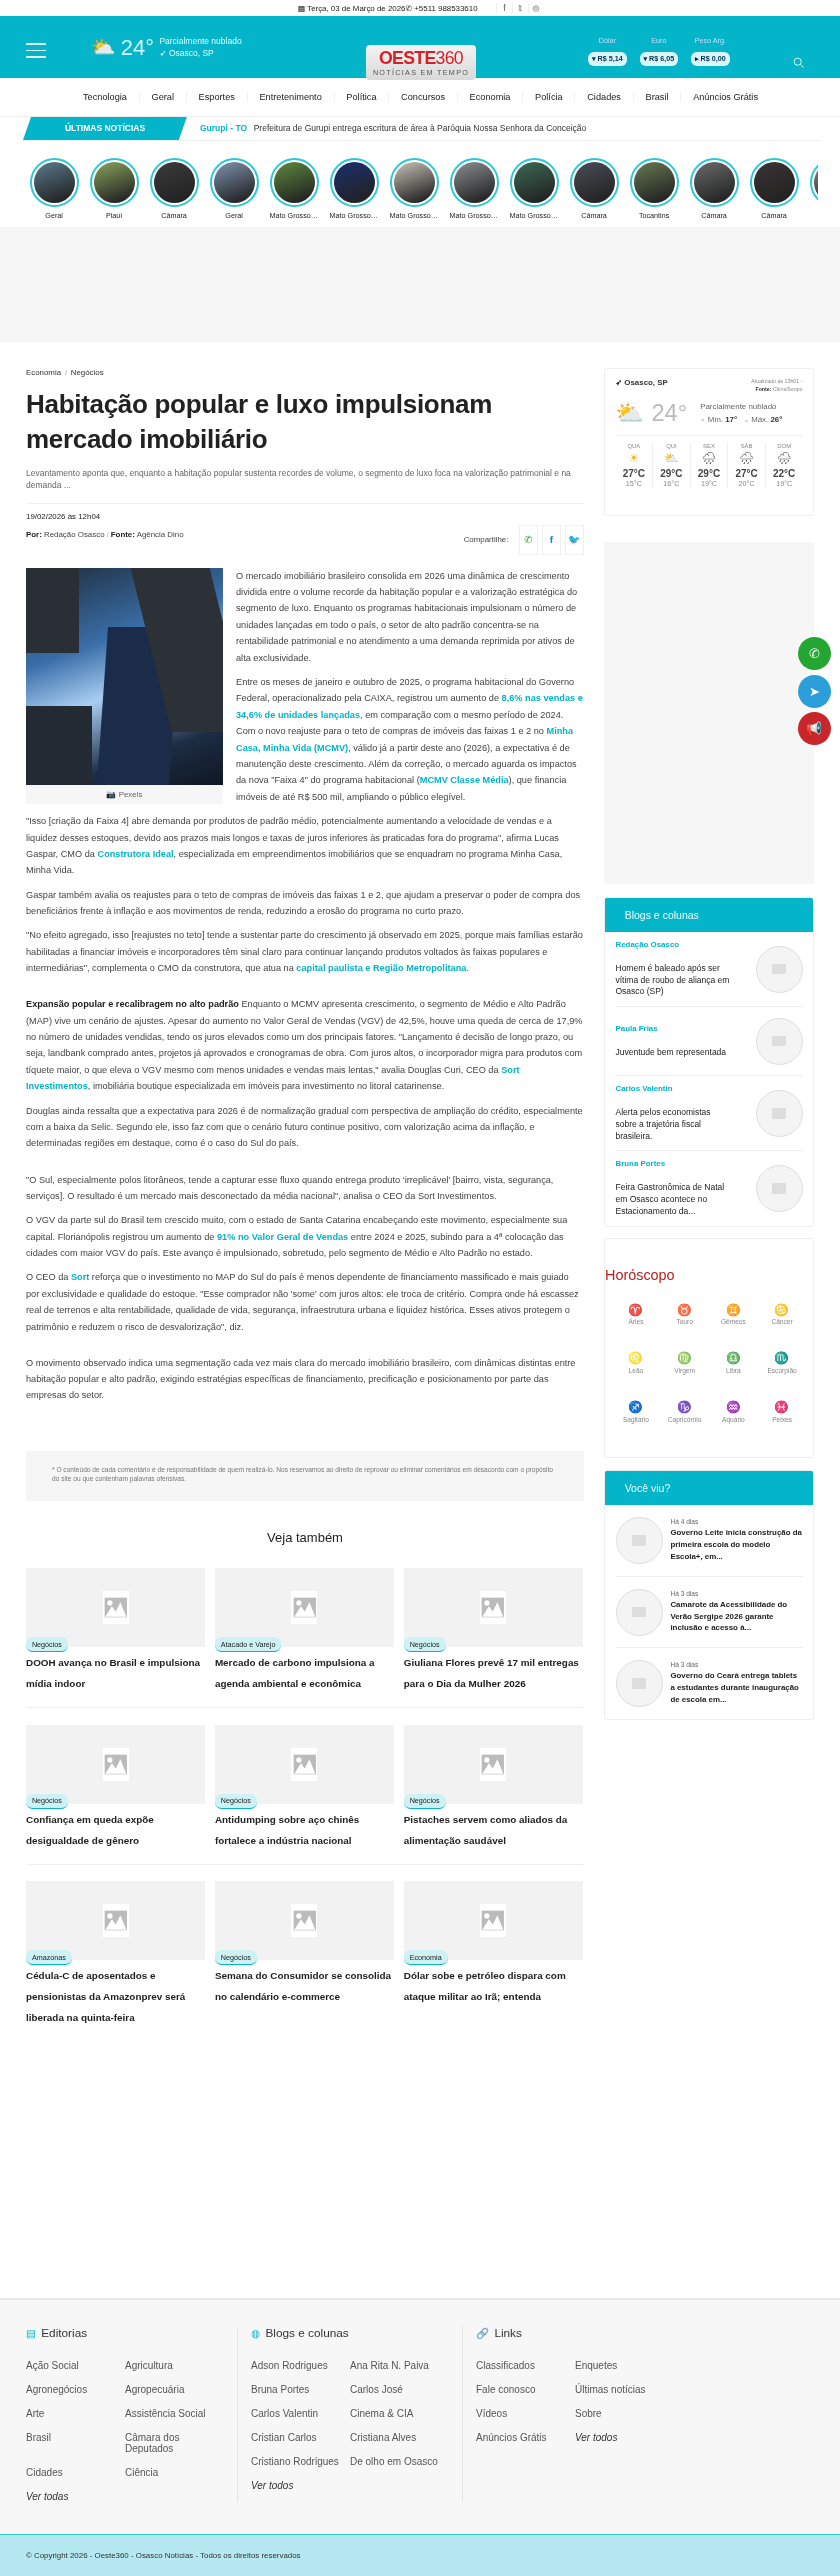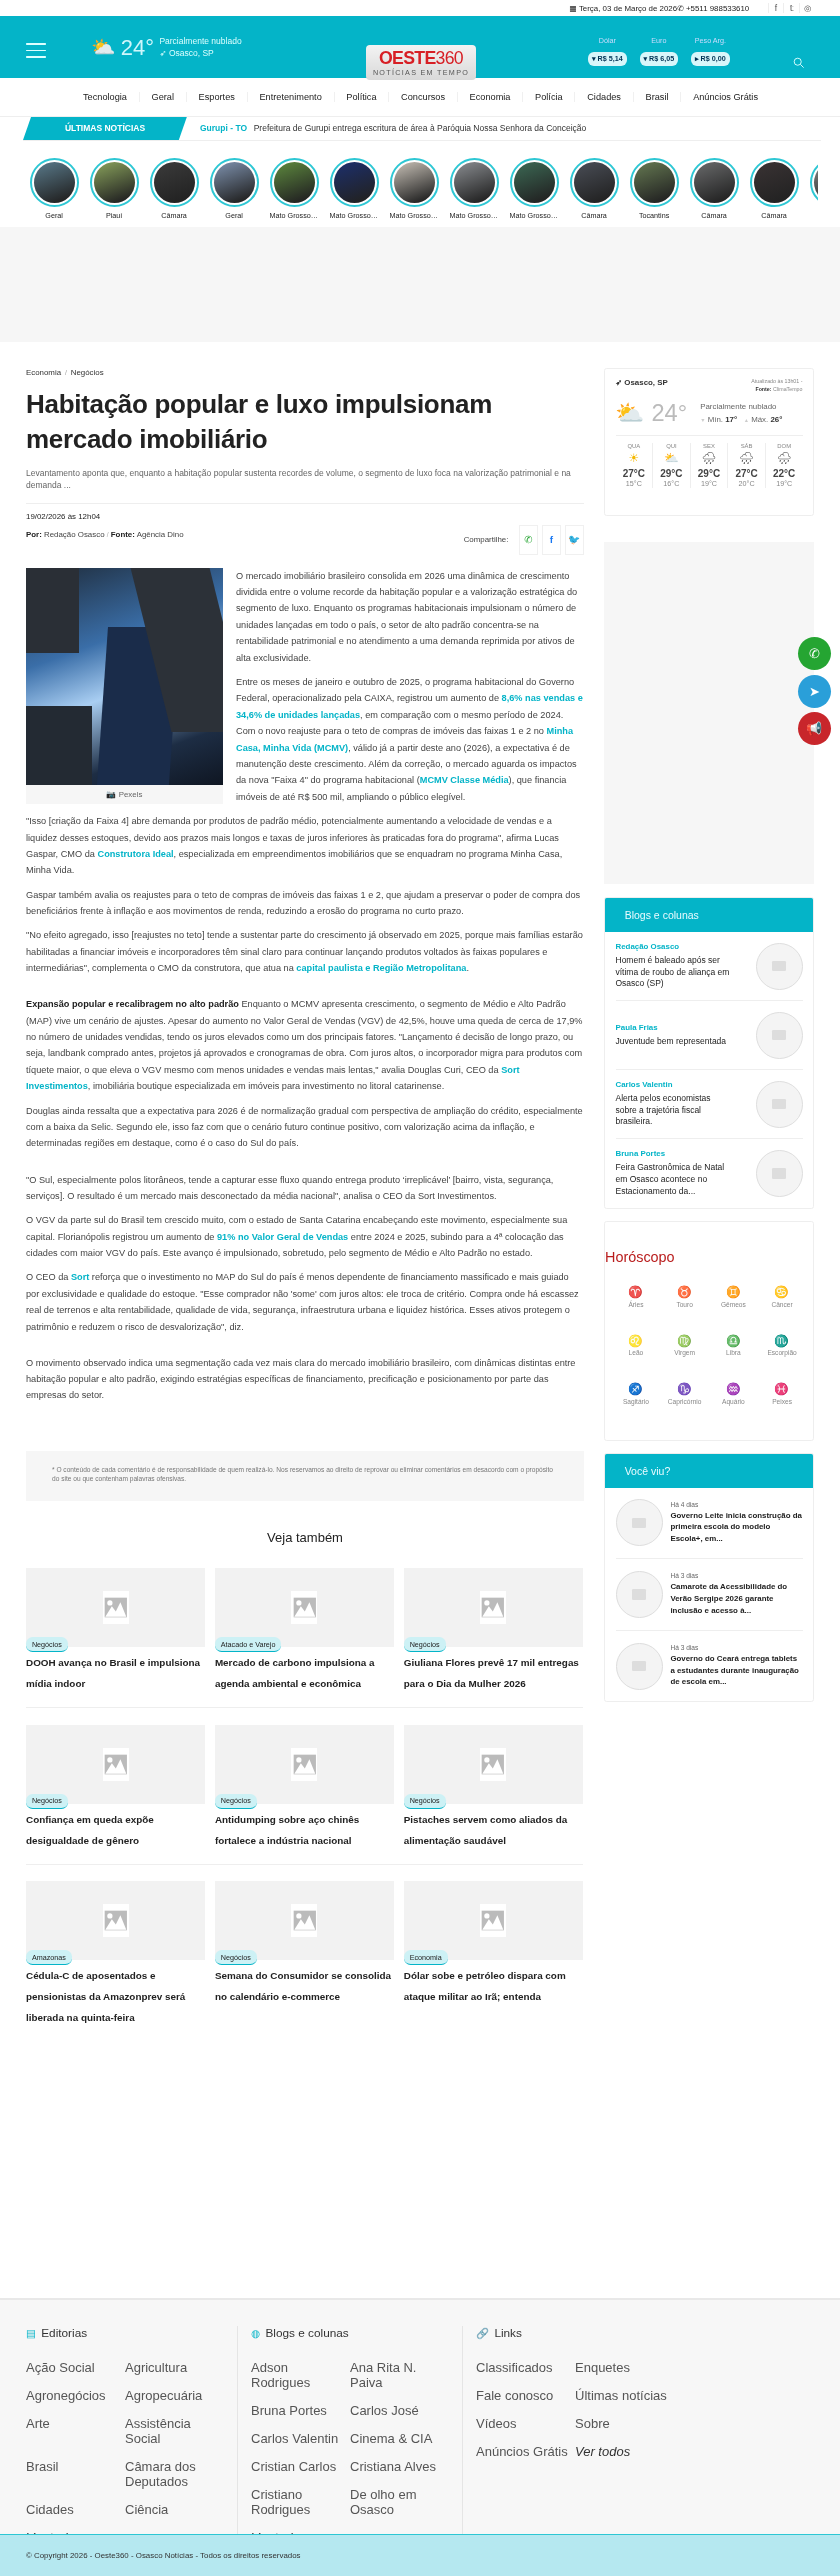--- a/index.html
+++ b/index.html
@@ -1,18 +1,18 @@
 <!DOCTYPE html>
 <html style="font-size:10.5px"><head>
 <meta charset="utf-8">
 <style>
 *{box-sizing:border-box;margin:0;padding:0}
 body{width:841px;height:2576px;background:#fff;font-family:"Liberation Sans",sans-serif;color:#222;position:relative;overflow:hidden}
 a{color:inherit;text-decoration:none}
-.topbar{height:16.4px;display:flex;align-items:center;justify-content:flex-end;padding:0 26px;font-size:7.9px;color:#222;background:#fff}
+.topbar{height:16.4px;display:flex;align-items:center;justify-content:center;padding:0 26px;font-size:7.9px;color:#222;background:#fff}
 .topbar .right{display:flex;align-items:center;gap:0}
 .topbar .phone{margin-right:18.4px;font-size:7.9px}
 .topbar .soc{width:15.8px;text-align:center;font-size:8.5px;color:#555;border-left:0.7px solid #eee}
 .header{height:62px;background:#04b4c8;position:relative;color:#eafcff}
 .burger{position:absolute;left:26px;top:27px;width:19.7px;height:14.4px;display:flex;flex-direction:column;justify-content:space-between}
 .burger span{display:block;height:1.3px;background:#dff;border-radius:0.7px}
 .hw{position:absolute;left:91px;top:19.7px;display:flex;align-items:center;gap:5.3px}
 .hw .temp{font-size:22px;font-weight:300;color:#cff6fb;line-height:1}
 .hw .txt{font-size:8.5px;color:#dff;line-height:11.8px}
 .logo{position:absolute;left:366px;top:29px;width:110px;height:35px;background:linear-gradient(#f3f3f3,#d9d9d9);border-radius:3.9px;text-align:center;padding-top:3.3px}
@@ -82,21 +82,21 @@
 .wbox .day{flex:1;text-align:center;font-size:5.9px;color:#888;border-right:0.7px solid #eee}
 .wbox .day:last-child{border-right:none}
 .wbox .day .hi{font-size:10px;font-weight:bold;color:#444}
 .wbox .day .lo{font-size:7.2px;color:#888}
 .ad2{margin-top:26px;height:342px;background:#f6f6f6}
 .blogs{margin-top:13px;border:0.7px solid #eee;border-radius:2.6px;overflow:hidden}
 .blogs .hd,.viu .hd{background:#04b4c8;color:#eafcff;font-size:10.5px;height:34px;line-height:34px;padding-left:19.7px;font-weight:300}
 .blogs .it{display:flex;justify-content:space-between;align-items:center;margin:0 10.5px;padding:7.9px 0;border-bottom:0.7px solid #eee;min-height:69px}
 .blogs .it:last-child{border-bottom:none}
 .blogs .au{font-size:7.9px;font-weight:bold;color:#04b4c8}
-.blogs .tx{font-size:8.5px;color:#222;line-height:11.8px;margin-top:4px;width:118px}
+.blogs .tx{font-size:8.5px;color:#222;line-height:11.8px;margin-top:14px;width:118px}
 .circ{width:47px;height:47px;border-radius:50%;background:#f4f4f4;border:0.7px solid #ddd;display:flex;align-items:center;justify-content:center;flex:0 0 47px}
 .circ span{width:14.4px;height:10.5px;background:#ddd;border-radius:1.3px}
 .horo{margin-top:11.8px;border:0.7px solid #eee;border-radius:2.6px;height:220px;padding-top:27.6px}
 .horo .ht{text-align:left;font-size:14.4px;font-weight:300;color:#b91c1c}
 .horo .hg{display:grid;grid-template-columns:repeat(4,1fr);row-gap:26px;margin-top:19.7px;padding:0 6.6px}
 .horo .sg{text-align:center}
 .horo .sg .gl{font-size:11.8px;color:#5cc9d4;line-height:14.4px}
 .horo .sg .nm{font-size:6.6px;color:#888;margin-top:1.3px}
 .viu{margin-top:11.8px;border:0.7px solid #eee;border-radius:2.6px;overflow:hidden}
 .viu .it{display:flex;gap:7.9px;align-items:center;margin:0 10.5px;padding:11.8px 0;border-bottom:0.7px solid #eee}
@@ -104,21 +104,21 @@
 .viu .ago{font-size:6.6px;color:#666}
 .viu .tt{font-size:7.9px;font-weight:bold;color:#222;line-height:11.8px;margin-top:2px}
 .float{position:absolute;left:798px;width:33px;height:33px;border-radius:50%;display:flex;align-items:center;justify-content:center;color:#fff;font-size:13px}
 .footer{position:absolute;left:0;top:2298px;width:841px;height:236px;background:#f7f7f7;border-top:2.6px solid #e8e8e8}
 .fcols{display:flex;padding:26px 0 0 26px}
 .fcol{border-right:0.7px solid #e5e5e5;padding-right:13px}
 .fcol:last-child{border-right:none}
 .fcol .fh{font-size:11.8px;color:#333;font-weight:300;display:flex;align-items:center;gap:5.3px}
 .fcol .fh .fi{color:#04b4c8;font-size:10.5px}
 .fcol .fl{display:grid;grid-template-columns:99px 99px;row-gap:13px;margin-top:19.7px}
-.fcol .fl a{font-size:13px;color:#555}
+.fcol .fl a{font-size:10px;color:#555}
 .fcol .fl a.it{font-style:italic;color:#333}
 .copy{position:absolute;left:0;top:2534px;width:841px;height:42px;background:#b5e8f0;border-top:1.3px solid #2ec7d4;padding-left:26px;line-height:41px;font-size:7.9px;color:#333}
 </style>
 </head>
 <body>
 
 <div class="topbar">
   <div>▦ <span>Terça, 03 de Março de 2026</span></div>
   <div class="right">
     <span class="phone">✆ <span>+5511 988533610</span></span>

